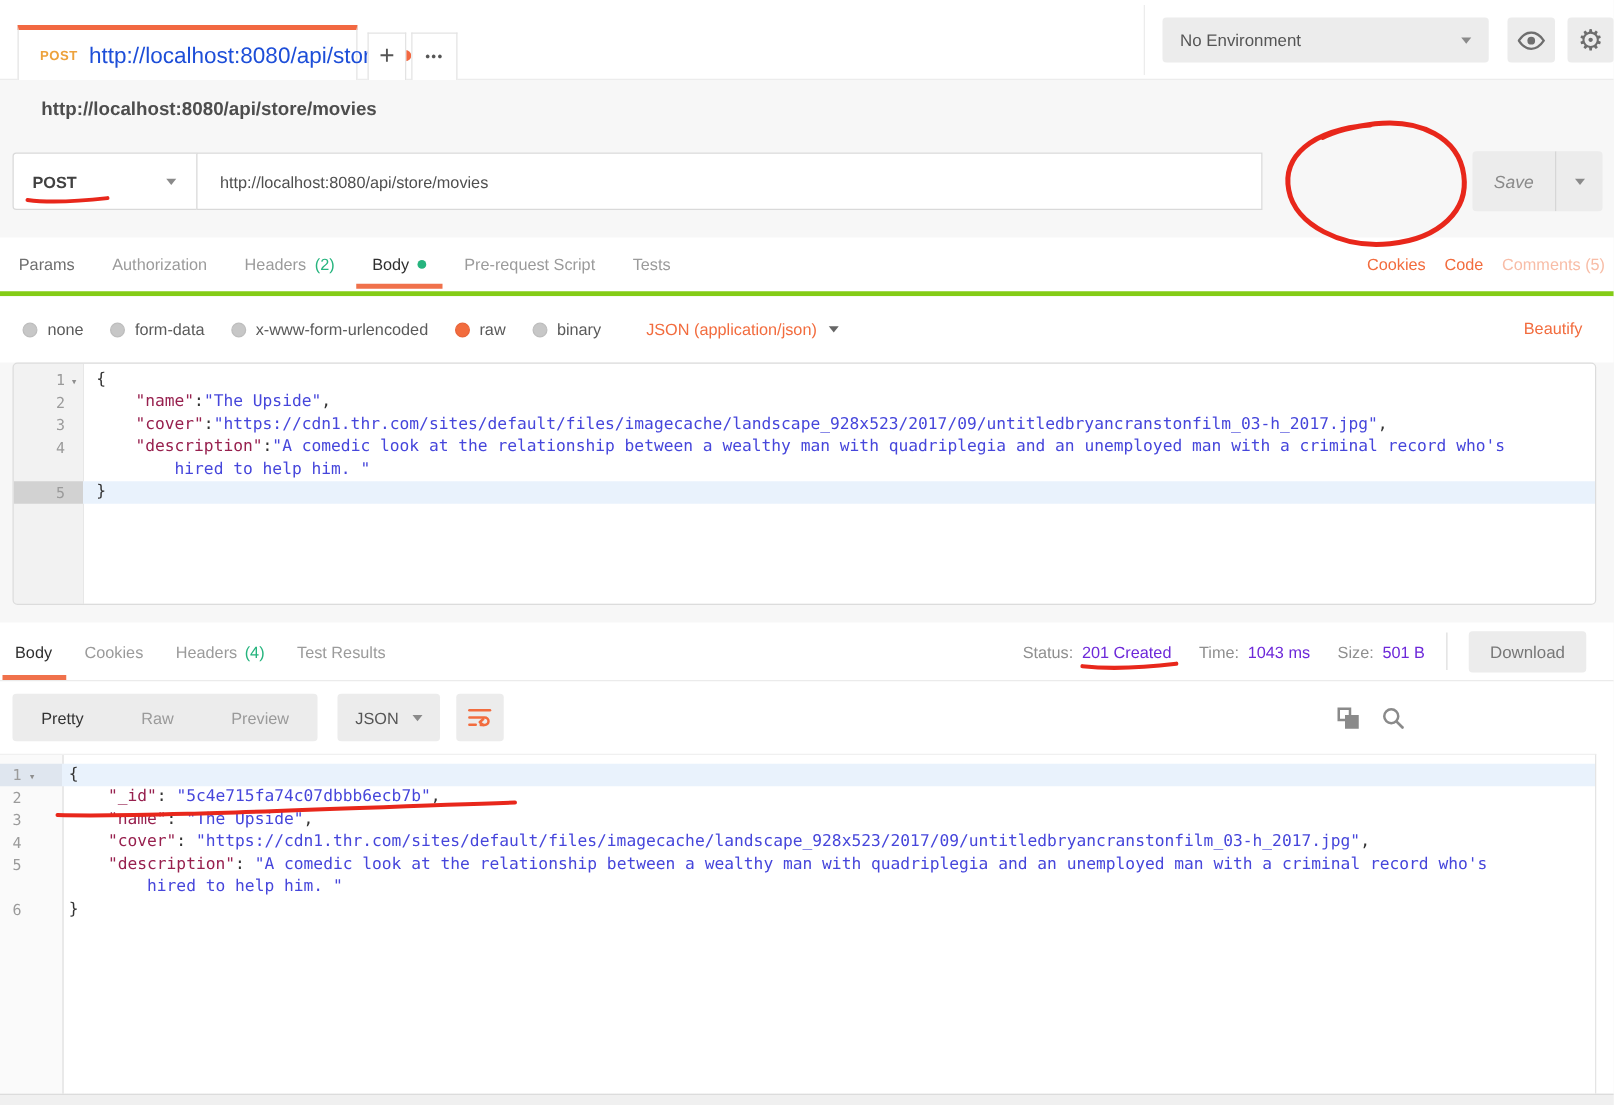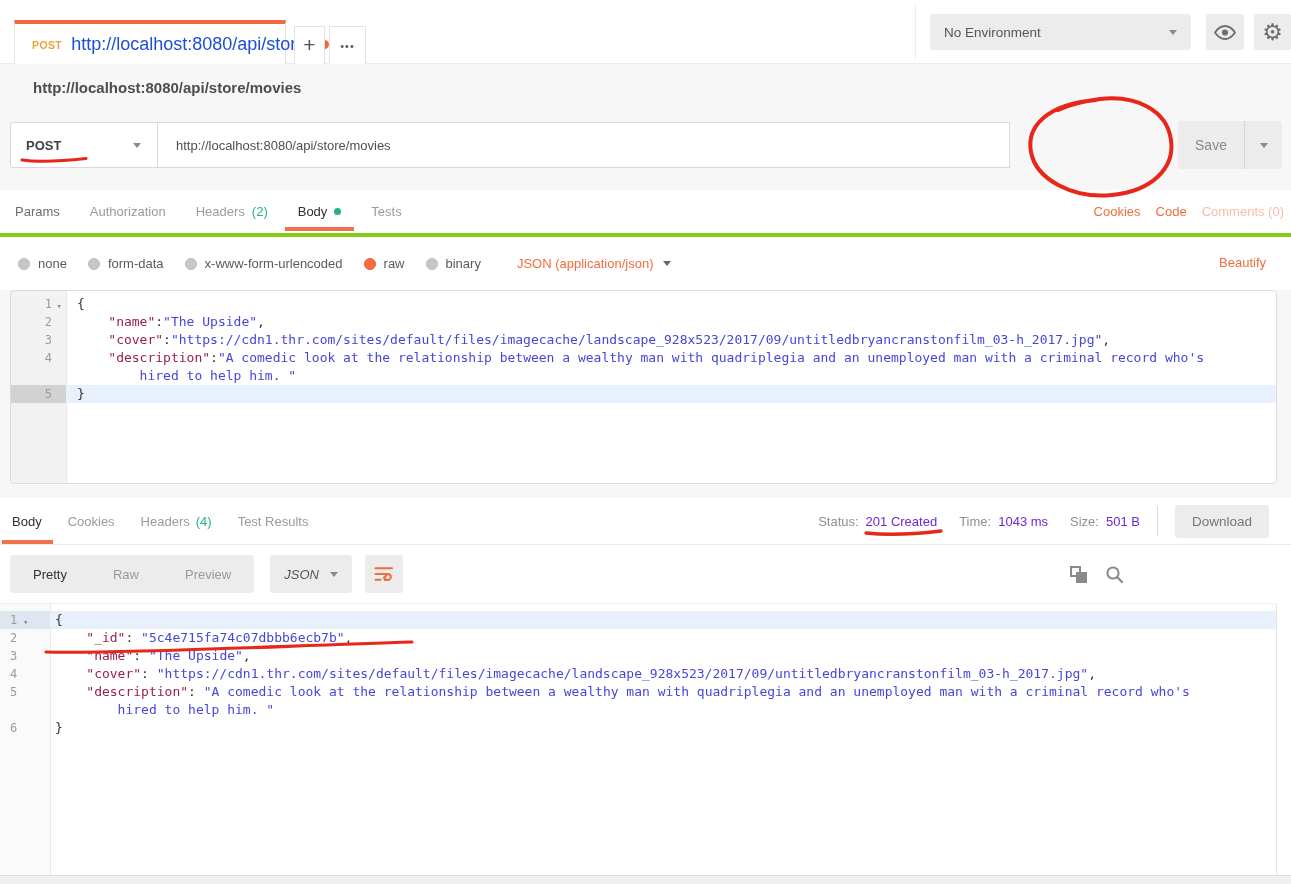--- a/index.html
+++ b/index.html
@@ -45,21 +45,21 @@
   .method-select .tri { margin-left:auto; }
   .url-input { position:absolute; left:157px; top:12px; width:853px; height:46px; background:#fff;
     border:1px solid #d9d9d9; box-sizing:border-box; padding:0 10px 0 18px; font-family:"Liberation Sans", sans-serif;
     font-size:13px; color:#4f4f4f; outline:none; border-radius:0; }
   .send-group { position:absolute; left:1040px; top:11px; height:48px; display:flex; background:#2383e2;
     border-radius:3px; color:#fff; overflow:hidden; cursor:pointer; }
   .send-main { width:88px; display:flex; align-items:center; justify-content:center; font-size:14px; font-weight:700; }
   .send-arrow { width:37px; display:flex; align-items:center; justify-content:center; border-left:1px solid rgba(255,255,255,.3); }
   .save-group { position:absolute; left:1178px; top:11px; height:48px; display:flex; background:#ececec;
     border-radius:3px; color:#8a8a8a; overflow:hidden; cursor:pointer; }
-  .save-main { width:66px; display:flex; align-items:center; justify-content:center; font-size:14px; }
+  .save-main { width:66px; display:flex; align-items:center; justify-content:center; font-size:14px;font-style:italic; }
   .save-arrow { width:37px; display:flex; align-items:center; justify-content:center; border-left:1px solid #d6d6d6; }
 
   
   .req-tabs-row { left:0; top:190px; width:1291px; height:47px; background:#fff; border-bottom:4px solid #84cc16;
     box-sizing:border-box; display:flex; align-items:center; padding-left:15px; font-size:13px; color:#9b9b9b; }
   .rtab { margin-right:30px; position:relative; display:flex; align-items:center; gap:7px; height:100%; cursor:pointer; white-space:nowrap; }
   .rtab.first { color:#6e6e6e; }
   .rtab.active { color:#2f2f2f; }
   .rtab.active::after { content:""; position:absolute; left:-13px; right:-13px; bottom:2px; height:4px; background:#f0714b; }
   .count-green { color:#26b47e; }
@@ -106,21 +106,21 @@
   .meta-item { display:flex; gap:7px; align-items:center; white-space:nowrap; }
   .green { color:#6d28d9; }
   .meta-divider { width:1px; height:30px; background:#ddd; margin:0 -5px; }
   .download-btn { background:#ececec; border-radius:3px; color:#777; font-size:13.5px; padding:9px 17px; cursor:pointer; }
 
   .resp-toolbar { position:absolute; left:0; top:47px; width:1151px; height:58px; display:flex; align-items:center; padding-left:10px; box-sizing:border-box; }
   .seg { display:flex; background:#ececec; border-radius:3px; height:38px; align-items:center; font-size:13px; color:#9a9a9a; }
   .seg .opt { padding:0 23px; cursor:pointer; }
   .seg .opt.active { color:#333; }
   .fmt-select { margin-left:16px; height:38px; background:#ececec; border-radius:3px; display:flex; align-items:center;
-    padding:0 14px; gap:11px; font-size:13px; color:#555; cursor:pointer;font-style:italic; }
+    padding:0 14px; gap:11px; font-size:13px; color:#555; cursor:pointer; }
   .wrap-btn { margin-left:13px; height:38px; width:38px; background:#ececec; border-radius:3px; display:flex;
     align-items:center; justify-content:center; cursor:pointer; }
   .resp-icons { margin-left:auto; display:flex; gap:18px; padding-right:27px; align-items:center; }
   .copy-ic { position:relative; width:17px; height:17px; display:inline-block; cursor:pointer; }
   .copy-ic .back { position:absolute; left:0; top:0; width:11px; height:11px; border:2px solid #8a8a8a; box-sizing:border-box; }
   .copy-ic .front { position:absolute; right:0; bottom:0; width:11px; height:11px; background:#8a8a8a; }
 
   .resp-editor { position:absolute; left:0; top:105px; width:1277px; height:272px; box-sizing:border-box;
     border-top:1px solid #f0f0f0; border-right:1px solid #e4e4e4;
     background:linear-gradient(to right, #fafafa 50px, #e9e9e9 50px, #e9e9e9 51px, #fff 51px); padding-top:7px; }
@@ -187,26 +187,29 @@
     </div>
   <div class="rtab">
     <span>Headers</span>
     <span class="count-green">(2)</span>
   </div>
   <div class="rtab active">
     <span>Body</span>
     <span class="green-dot"></span>
   </div>
   <div class="rtab">
+      <span>Pre-request Script</span>
+    </div>
+  <div class="rtab">
       <span>Tests</span>
     </div>
   <div class="req-links">
     <span>Cookies</span>
     <span>Code</span>
-    <span class="link-faded">Comments (0)</span>
+    <span class="link-faded">Comments (5)</span>
   </div>
 </div>
 
 <div class="abs radio-row">
   <div class="radio">
       <span class="dot"></span>
       <span>none</span>
     </div>
   <div class="radio">
       <span class="dot"></span>

